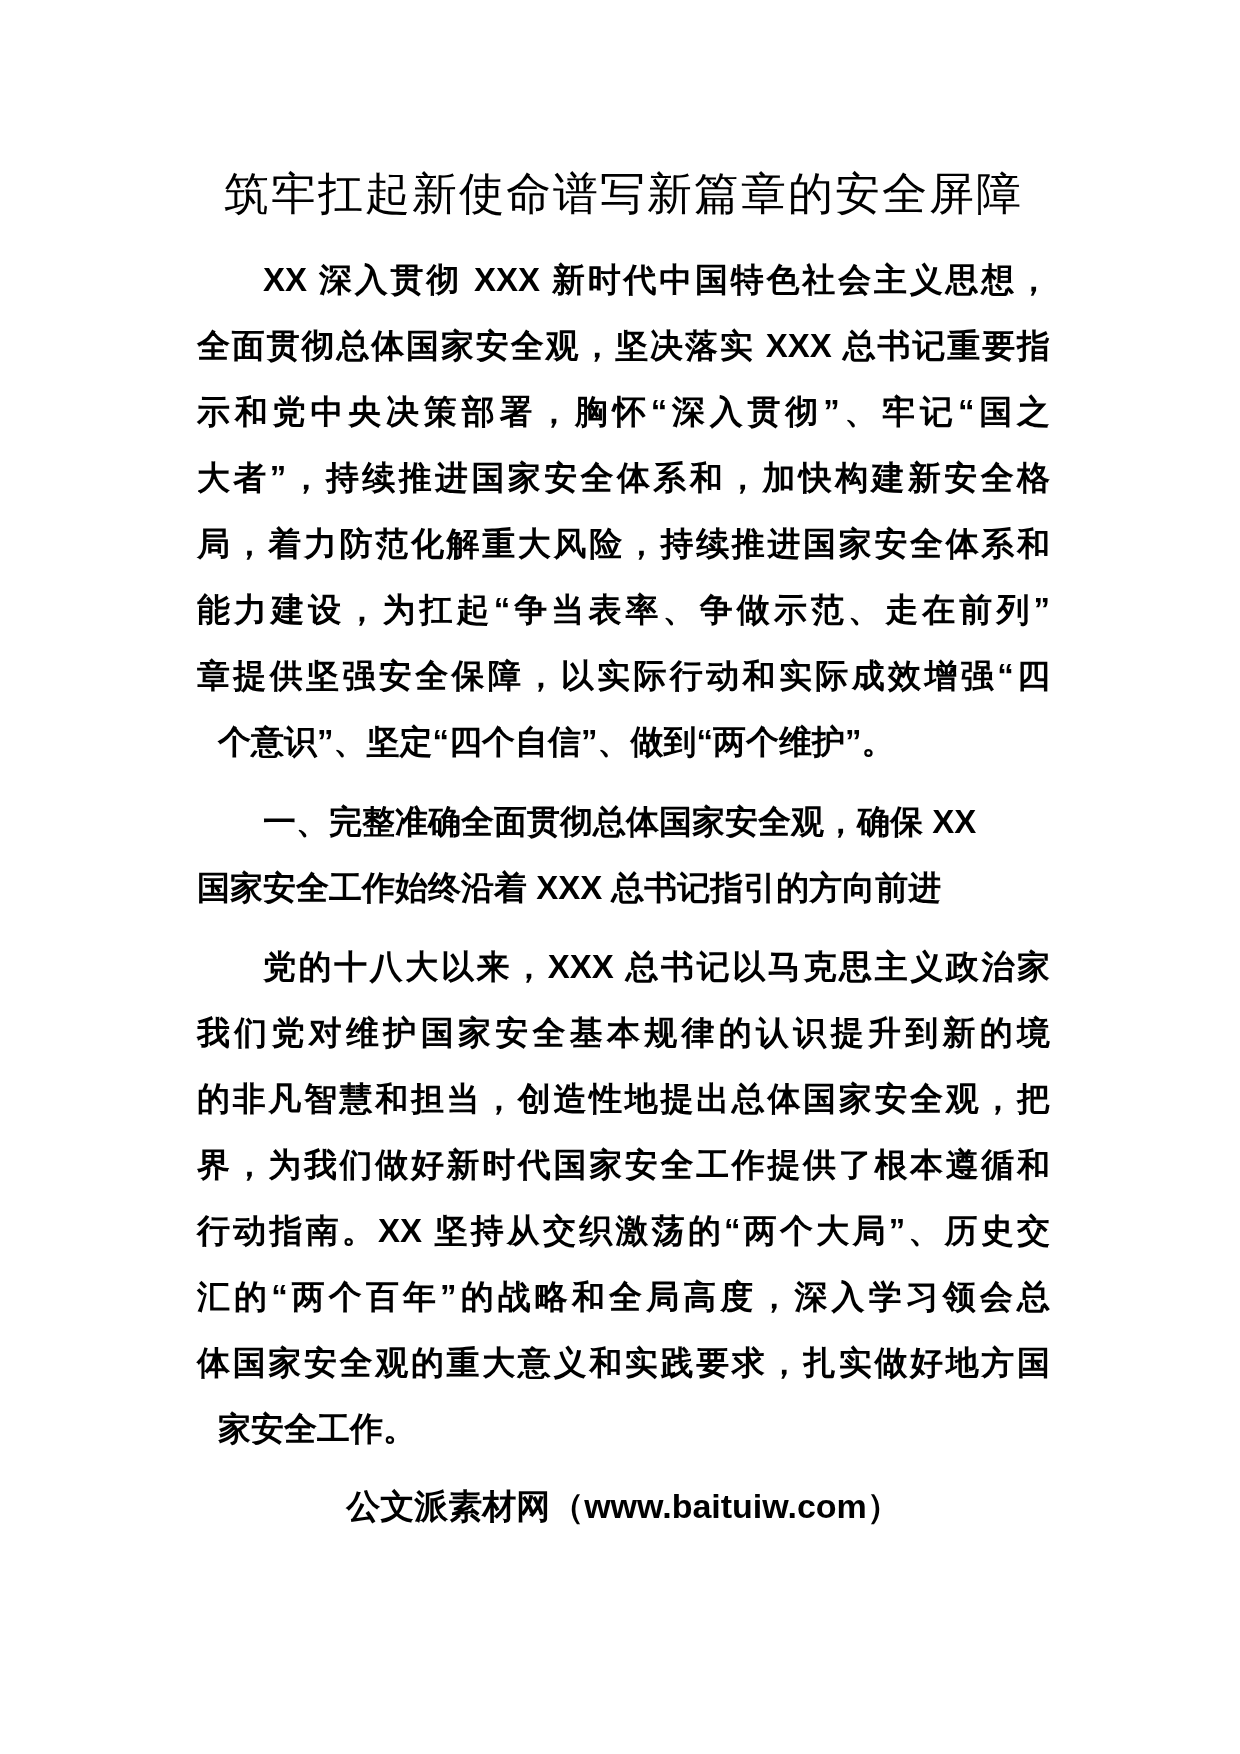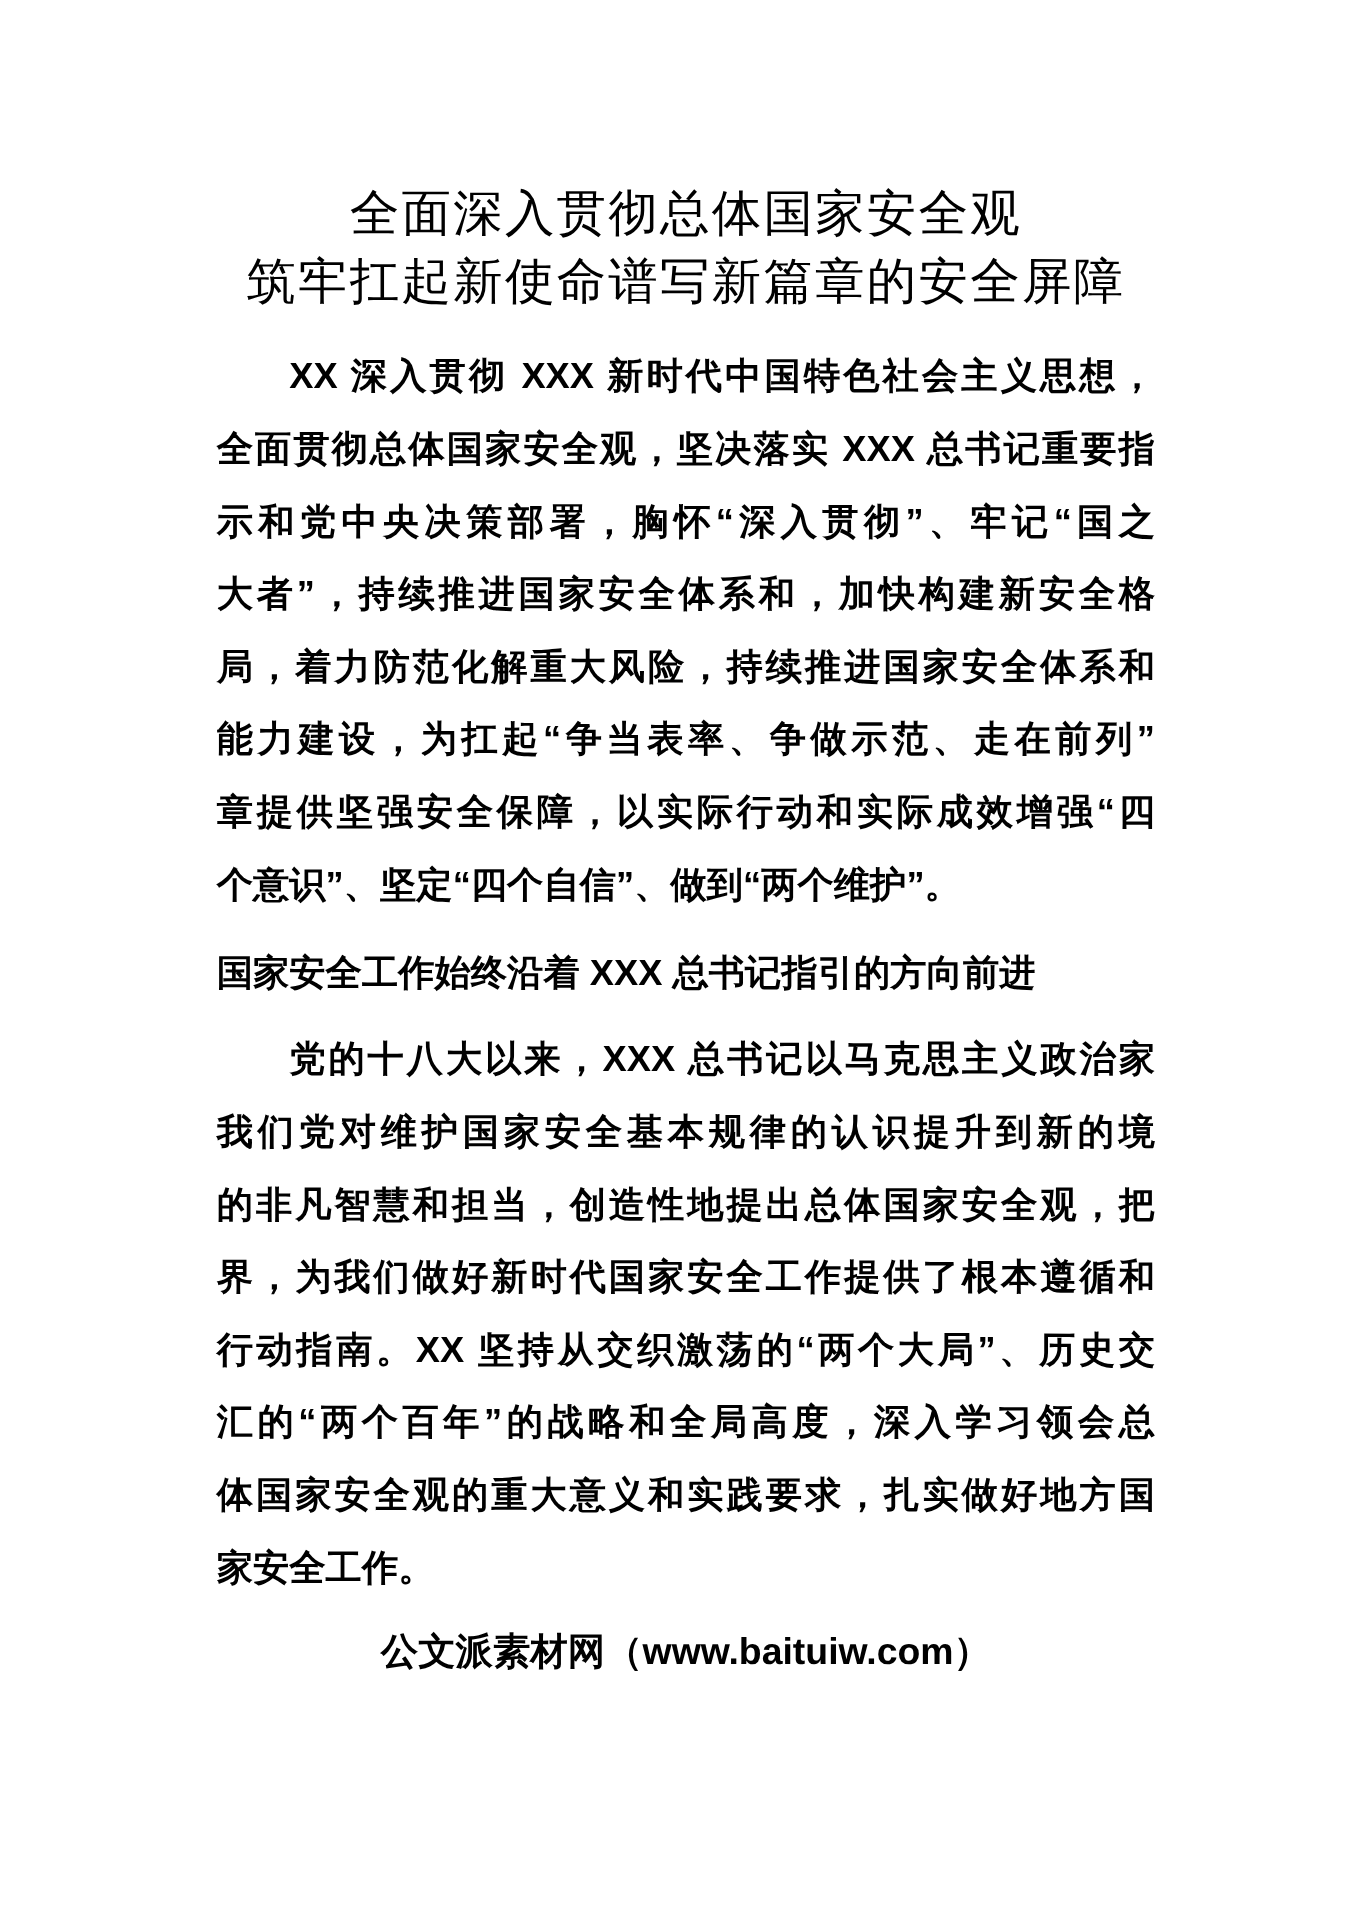--- a/index.html
+++ b/index.html
@@ -39,21 +39,21 @@
     line-height: 66px;
   }
   .para1 { margin-top: 22px; }
   .para2 { margin-top: 0; }
   .line {
     text-align: justify;
     text-align-last: justify;
     white-space: nowrap0; 
     font-weight: bold;
   }
-  .line.last { text-align-last: left; }
+  .line.last { text-align-last: left; margin-left: 21px; }
   .line.indent { text-indent: 66px; }
   
   .heading {
     font-size: 33px;
     line-height: 66px;
     font-weight: 700;
     margin-top: 14px;
     margin-bottom: 13px;
   }
   .heading .hline {
@@ -73,36 +73,36 @@
     font-family: Liberation Sans, sans-serif;
   }
 </style>
 </head>
 <body>
 
 <div class="page">
   <div class="content">
 
     <div class="doc-title">
-      <div class="title-line">全面深入贯彻总体国家安全观</div>
       <div class="title-line">筑牢扛起新使命谱写新篇章的安全屏障</div>
     </div>
 
     <div class="para para1">
       <div class="line indent">XX 深入贯彻 XXX 新时代中国特色社会主义思想，</div>
       <div class="line">全面贯彻总体国家安全观，坚决落实 XXX 总书记重要指</div>
       <div class="line">示和党中央决策部署，胸怀“深入贯彻”、牢记“国之</div>
       <div class="line">大者”，持续推进国家安全体系和，加快构建新安全格</div>
       <div class="line">局，着力防范化解重大风险，持续推进国家安全体系和</div>
       <div class="line">能力建设，为扛起“争当表率、争做示范、走在前列”</div>
       <div class="line">章提供坚强安全保障，以实际行动和实际成效增强“四</div>
       <div class="line last">个意识”、坚定“四个自信”、做到“两个维护”。</div>
     </div>
 
     <div class="heading">
+      <div class="hline indent">一、完整准确全面贯彻总体国家安全观，确保 XX</div>
       <div class="hline">国家安全工作始终沿着 XXX 总书记指引的方向前进</div>
     </div>
 
     <div class="para para2">
       <div class="line indent">党的十八大以来，XXX 总书记以马克思主义政治家</div>
       <div class="line">我们党对维护国家安全基本规律的认识提升到新的境</div>
       <div class="line">的非凡智慧和担当，创造性地提出总体国家安全观，把</div>
       <div class="line">界，为我们做好新时代国家安全工作提供了根本遵循和</div>
       <div class="line">行动指南。XX 坚持从交织激荡的“两个大局”、历史交</div>
       <div class="line">汇的“两个百年”的战略和全局高度，深入学习领会总</div>

